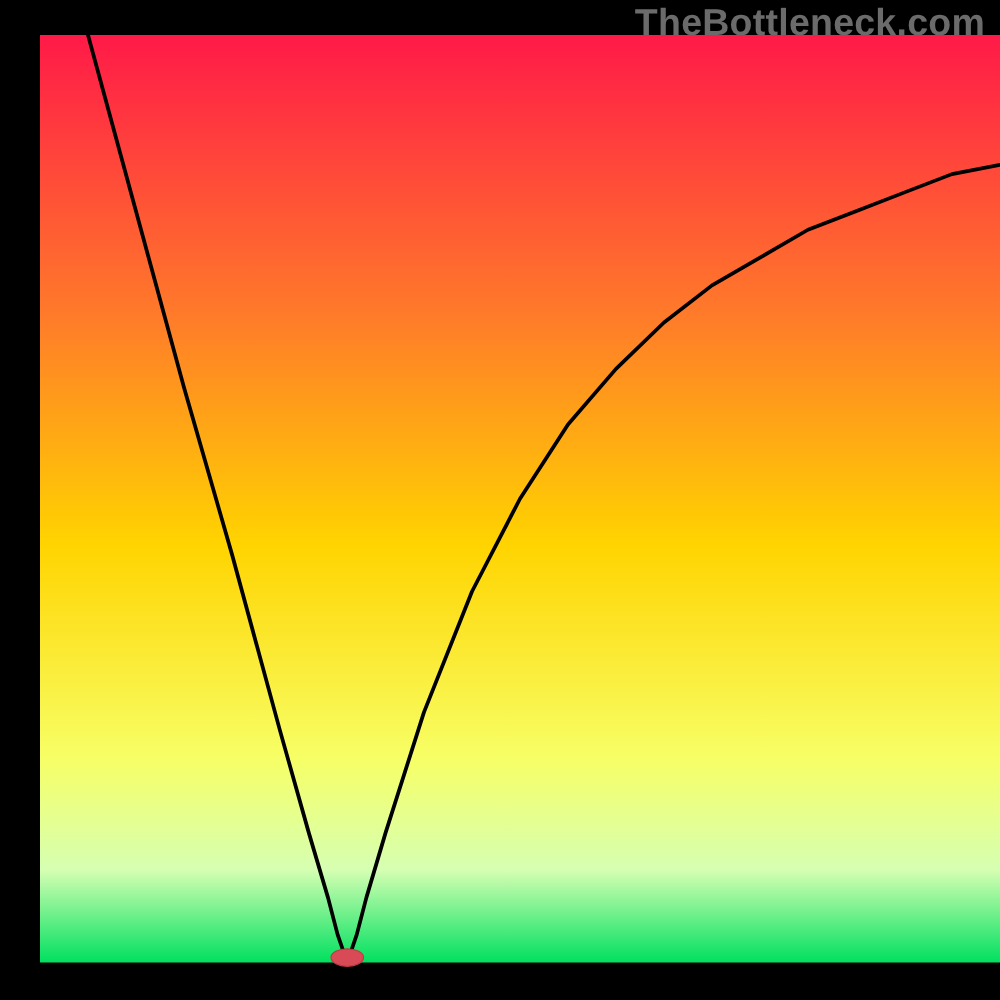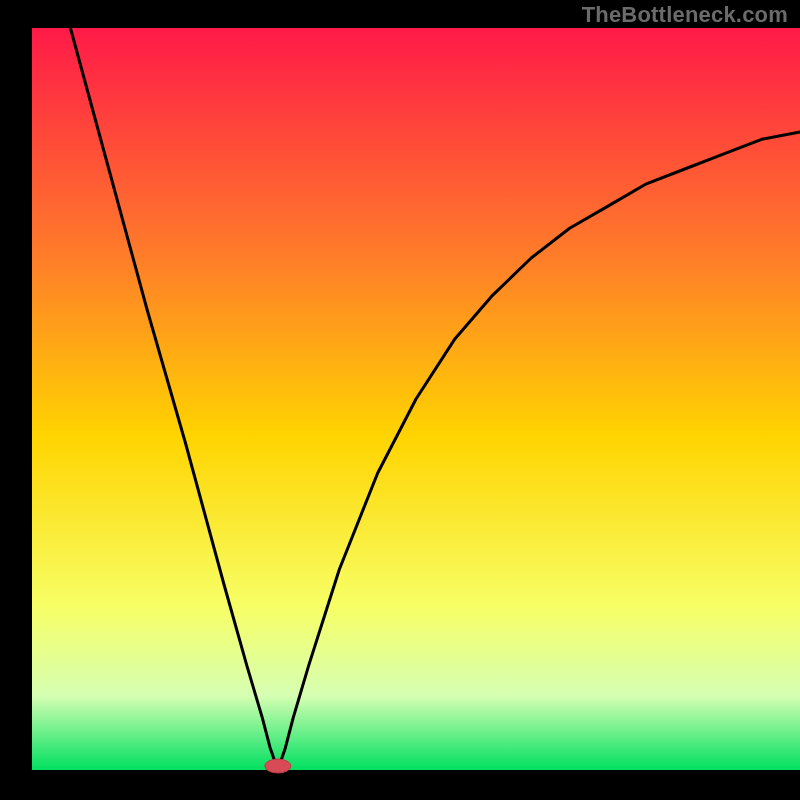--- a/index.html
+++ b/index.html
@@ -17,21 +17,21 @@
     left: 0;
     width: 800px;
     height: 800px;
     background: #000;
   }
   .watermark {
     position: absolute;
     top: 2px;
     right: 12px;
     color: #6b6b6b;
-    font-size: 22px;
+    font-size: 30px;
     font-weight: 600;
     letter-spacing: 0.2px;
     user-select: none;
   }
   svg {
     position: absolute;
     top: 0;
     left: 0;
   }
 </style>

